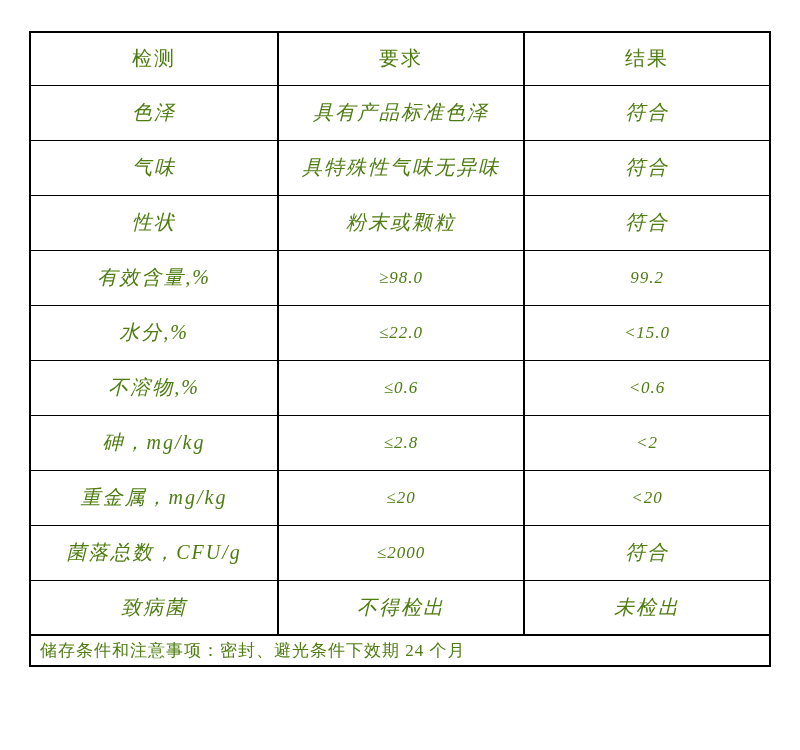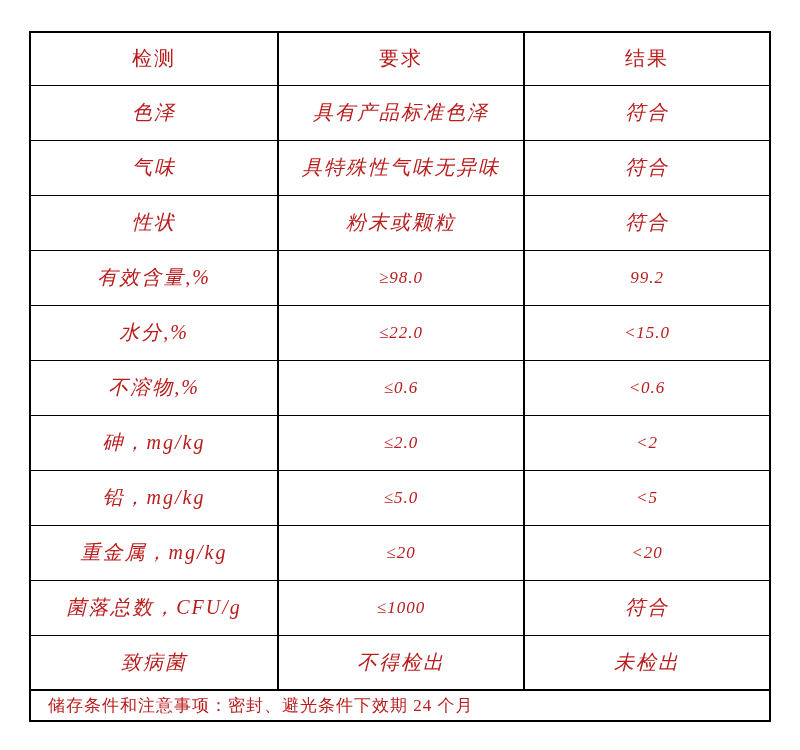--- a/index.html
+++ b/index.html
@@ -37,38 +37,38 @@
   .spec-table td {
     border: 1px solid #000000;
     border-left-width: 2px;
     border-right-width: 2px;
     text-align: center;
     vertical-align: middle;
     padding: 0;
     font-weight: normal;
     font-size: 20px;
     letter-spacing: 2px;
-    color: #b91c1c;
+    color: #4d7c0f;
     overflow: hidden;
     white-space: nowrap;
   }
   .spec-table thead tr { height: 53px; }
   .spec-table tbody tr { height: 55px; font-style: italic; }
   .spec-table tfoot tr { height: 31px; }
   .spec-table td.num {
     font-size: 17px;
     letter-spacing: 1px;
     margin-left: 48px;
   }
   .spec-table tfoot td {
     border-top-width: 2px;
     text-align: left;
     font-size: 17px;
     letter-spacing: 1px;
-    padding-left: 17px;
+    padding-left: 9px;
   }
 </style>
 </head>
 <body>
 
 <div class="page">
   <table class="spec-table">
     <colgroup>
       <col class="c1">
         <col class="c2">
@@ -107,36 +107,31 @@
         <td class="num">≤22.0</td>
         <td class="num">&lt;15.0</td>
       </tr>
       <tr>
         <td>不溶物,%</td>
         <td class="num">≤0.6</td>
         <td class="num">&lt;0.6</td>
       </tr>
       <tr>
         <td>砷，mg/kg</td>
-        <td class="num">≤2.0</td>
+        <td class="num">≤2.8</td>
         <td class="num">&lt;2</td>
-      </tr>
-      <tr>
-        <td>铅，mg/kg</td>
-        <td class="num">≤5.0</td>
-        <td class="num">&lt;5</td>
       </tr>
       <tr>
         <td>重金属，mg/kg</td>
         <td class="num">≤20</td>
         <td class="num">&lt;20</td>
       </tr>
       <tr>
         <td>菌落总数，CFU/g</td>
-        <td class="num">≤1000</td>
+        <td class="num">≤2000</td>
         <td>符合</td>
       </tr>
       <tr>
         <td>致病菌</td>
         <td>不得检出</td>
         <td>未检出</td>
       </tr>
     </tbody>
     <tfoot>
       <tr>

